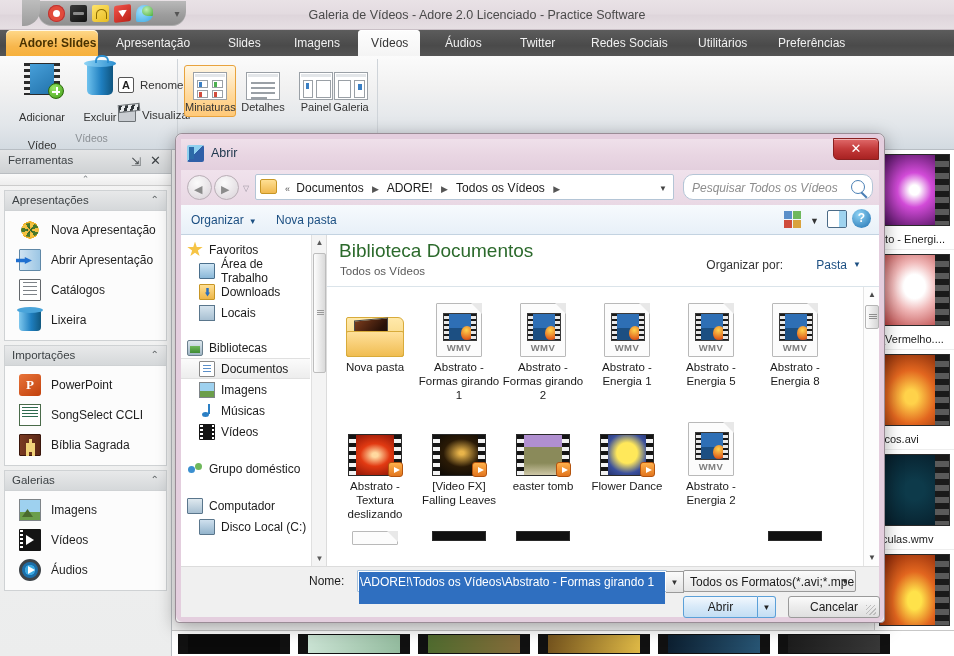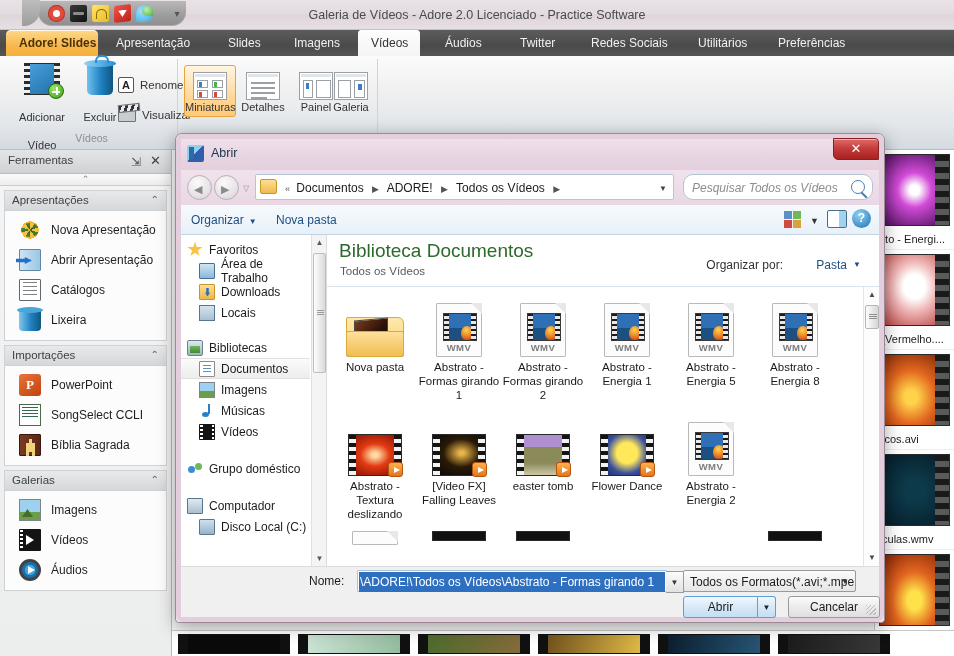--- a/index.html
+++ b/index.html
@@ -384,21 +384,21 @@
     background:linear-gradient(to right,#fdfdfd,#d6d6d6); border:1px solid #b5b5b5; border-radius:2px; cursor:pointer;}
   .fs-thumb::after{content:"";position:absolute;left:3px;top:8px;width:8px;height:6px;
     background:repeating-linear-gradient(to bottom,#8e8e8e 0 1px,transparent 1px 2px);}
 
   
   .dlg-bottom{ position:absolute; left:5px; right:5px; bottom:5px; height:51px;
     background:#f0f0f0; border-top:1px solid #dcdcdc;}
   .nome-lbl{ position:absolute; left:128px; top:7px; font-size:12px; color:#1b1b1b;}
   .nome-field{ position:absolute; left:176px; top:3px; width:310px; height:22px;
     background:#fff; border:1px solid #a8c3dd; border-radius:1px;}
-  .nome-val{ position:absolute; left:1px; top:1px; right:1px; height:20px; line-height:20px;
+  .nome-val{ position:absolute; left:1px; top:1px; right:1px; height:32px; line-height:20px;
     background:#2f6fc0; color:#fff; font-size:12px; padding-left:1px; white-space:nowrap; overflow:hidden;}
   .nome-caret{ position:absolute; right:-18px; top:0; width:18px; height:22px;
     border:1px solid #9a9a9a; border-left:none; background:linear-gradient(to bottom,#fbfbfb,#e2e2e2);
     text-align:center; line-height:22px; font-size:8px; color:#333; cursor:pointer;}
   .filter-combo{ position:absolute; left:502px; top:3px; width:173px; height:22px;
     background:linear-gradient(to bottom,#fbfbfb,#e6e6e6); border:1px solid #9a9a9a; border-radius:2px; cursor:pointer;}
   .filter-txt{ position:absolute; left:6px; top:0; height:22px; line-height:22px; font-size:12px; color:#1b1b1b; white-space:nowrap;}
   .filter-caret{ position:absolute; right:6px; top:0; height:22px; line-height:22px; font-size:8px; color:#333;}
 
   .btn-abrir{ position:absolute; left:502px; top:29px; width:75px; height:22px;

